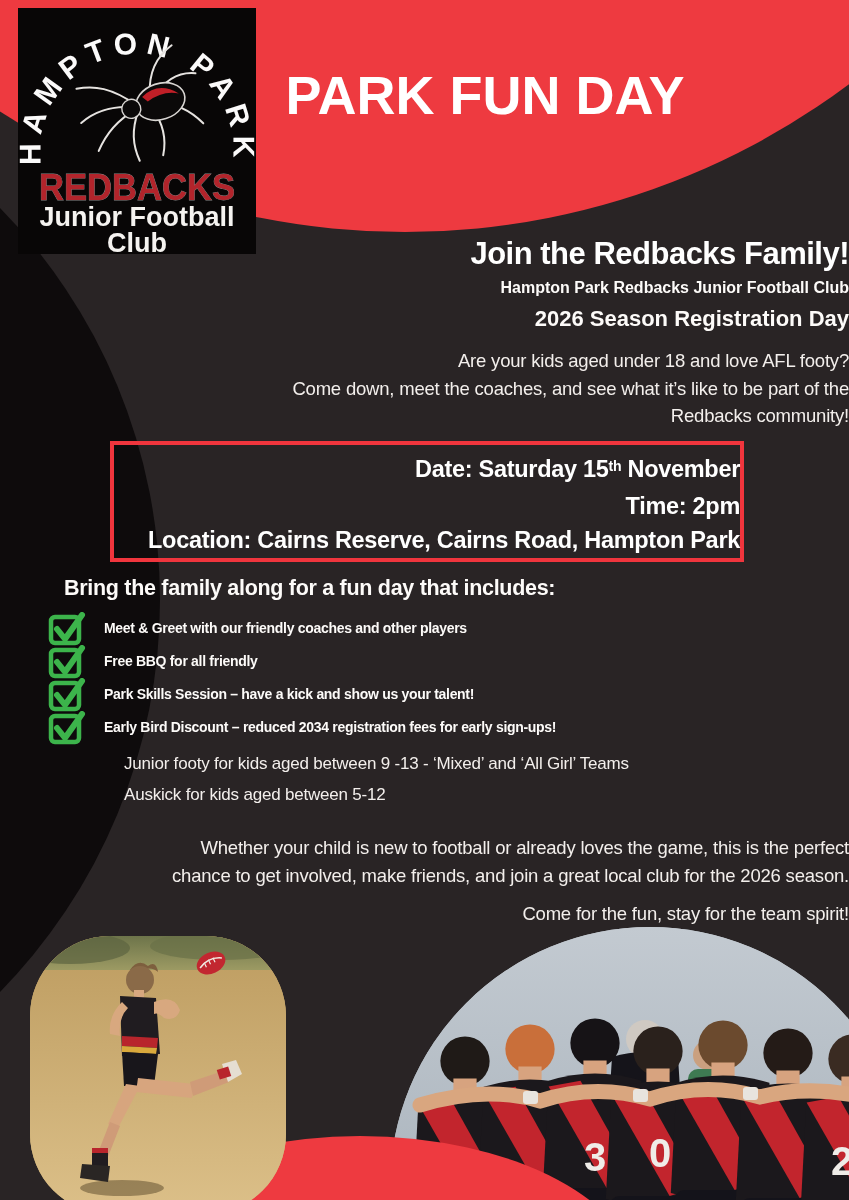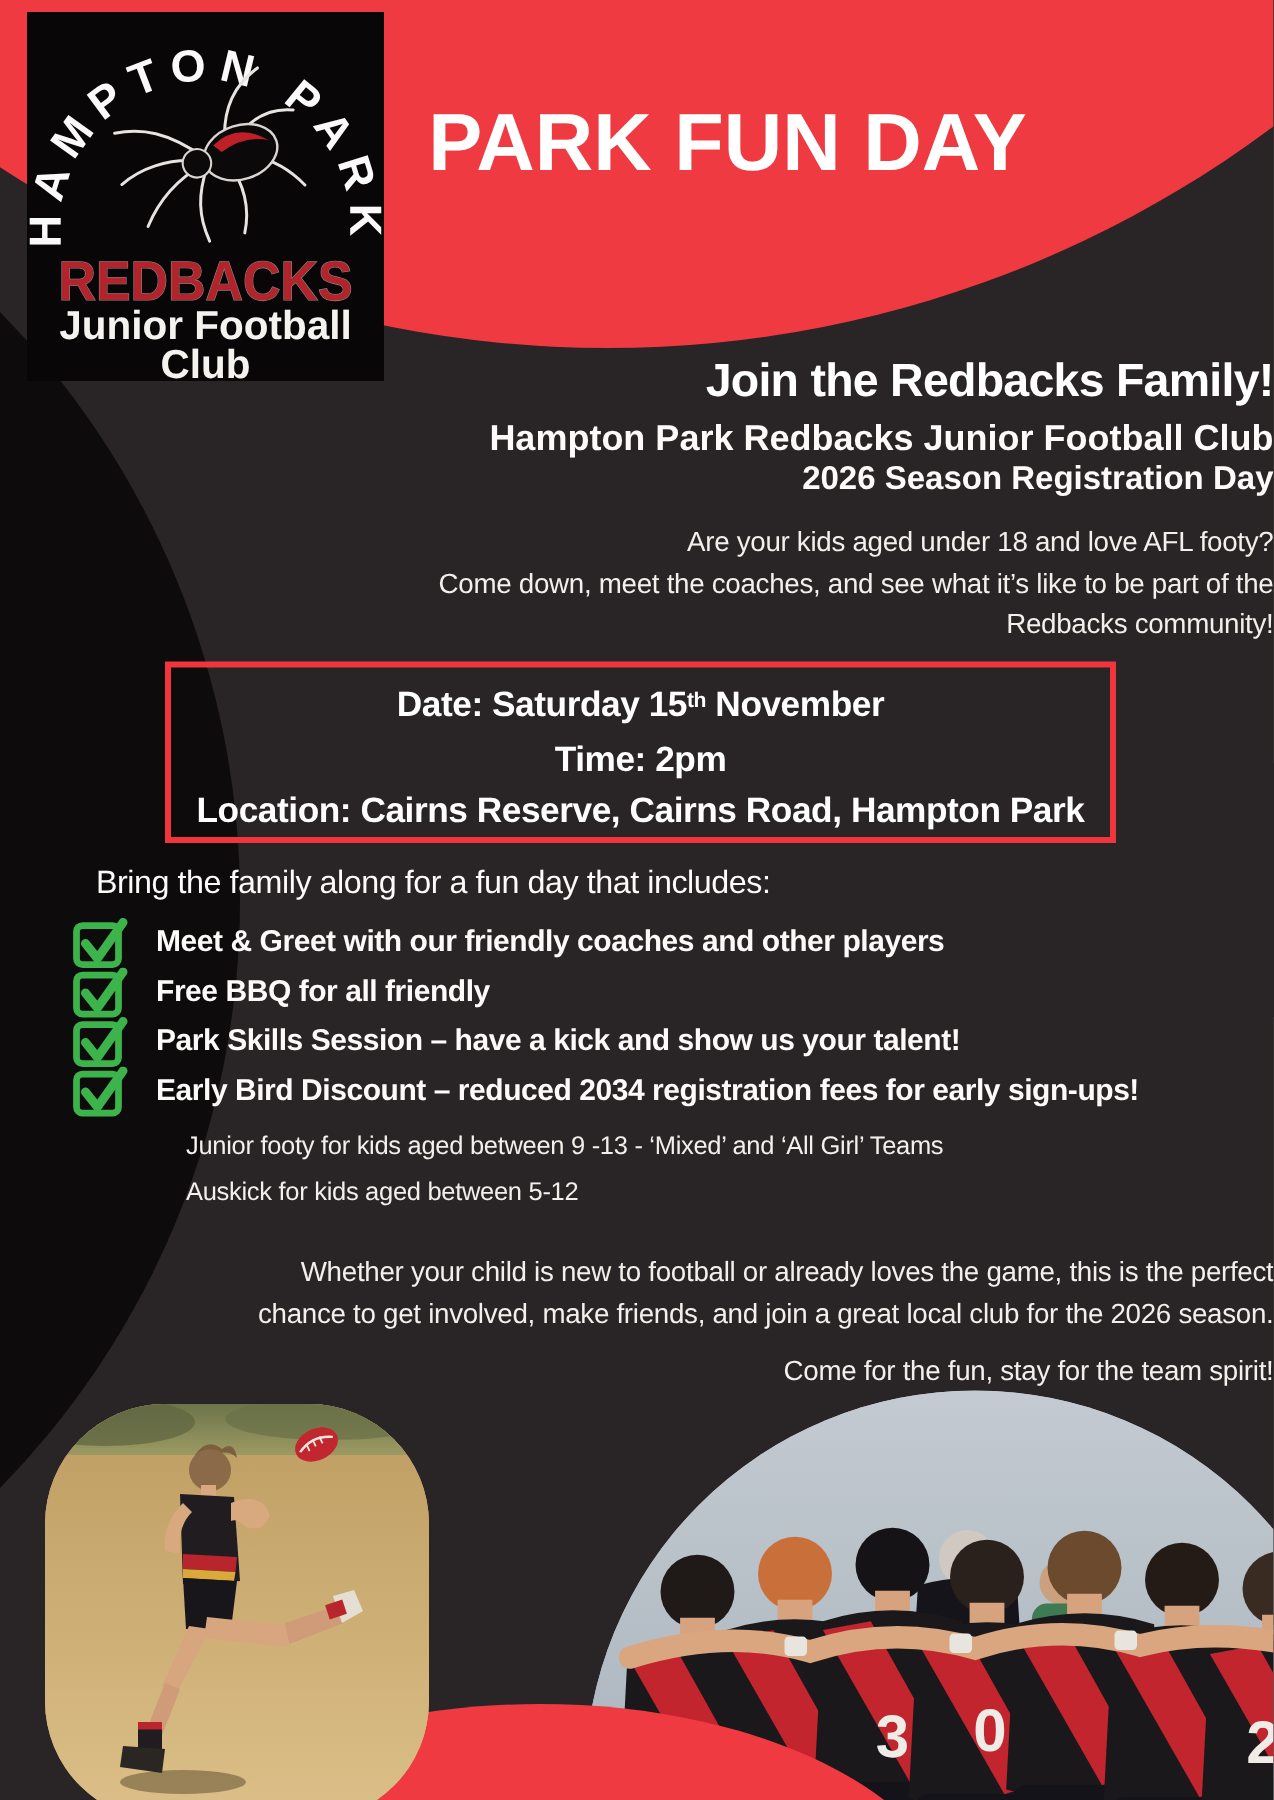--- a/index.html
+++ b/index.html
@@ -27,42 +27,42 @@
 
   
   .footy-title {
     position:absolute; left:250px; top:64px; width:470px; z-index:3;
     text-align:center; font-size:54px; font-weight:bold; color:#ffffff;
     letter-spacing:0px; white-space:nowrap;
   }
 
   .center-text { position:absolute; left:0; width:100%; text-align:right; z-index:4; }
   .join-heading { top:236px; font-size:31px; font-weight:bold; color:#ffffff; letter-spacing:-0.5px; }
-  .sub-heading1 { top:279px; font-size:24px; font-weight:bold; color:#fdfbf9; }
+  .sub-heading1 { top:279px; font-size:16px; font-weight:bold; color:#fdfbf9; }
   .sub-heading2 { top:306px; font-size:22px; font-weight:bold; color:#fdfbf9; }
   .intro-lines  { top:347px; font-size:18.5px; line-height:27.5px; color:#f3efec; letter-spacing:-0.2px; }
 
   .info-box {
     position:absolute; left:110px; top:441px; width:626px; height:106px; z-index:4;
-    border:4px solid #f0353d; text-align:center;
+    border:4px solid #f0353d; text-align:right;
     font-size:23.5px; font-weight:bold; color:#ffffff;
     line-height:34px; padding-top:7px; letter-spacing:-0.3px;
   }
   .sup { position:relative; top:-0.45em; font-size:60%; }
 
   .bring-line {
     position:absolute; left:64px; top:576px; z-index:4;
-    font-size:21.5px; font-weight:normal; color:#fdfbf9; letter-spacing:-0.3px;
+    font-size:21.5px; font-weight:bold; color:#fdfbf9; letter-spacing:-0.3px;
   }
 
   .check-row { position:absolute; left:0; width:100%; height:34px; z-index:4; }
   .check-row .check-icon { position:absolute; left:48px; top:0; }
   .check-row .check-label {
     position:absolute; left:104px; top:0; line-height:32px;
-    font-size:20px; font-weight:bold; color:#fdfbf9; letter-spacing:-0.3px; white-space:nowrap;
+    font-size:14px; font-weight:bold; color:#fdfbf9; letter-spacing:-0.3px; white-space:nowrap;
   }
 
   .note-line {
     position:absolute; left:124px; z-index:4;
     font-size:17px; color:#f3efec; letter-spacing:-0.2px;
   }
 
   .closing-lines { top:834px; font-size:18.5px; line-height:28px; letter-spacing:-0.2px; }
   .tagline { top:903px; font-size:18.5px; letter-spacing:-0.2px; }
 

